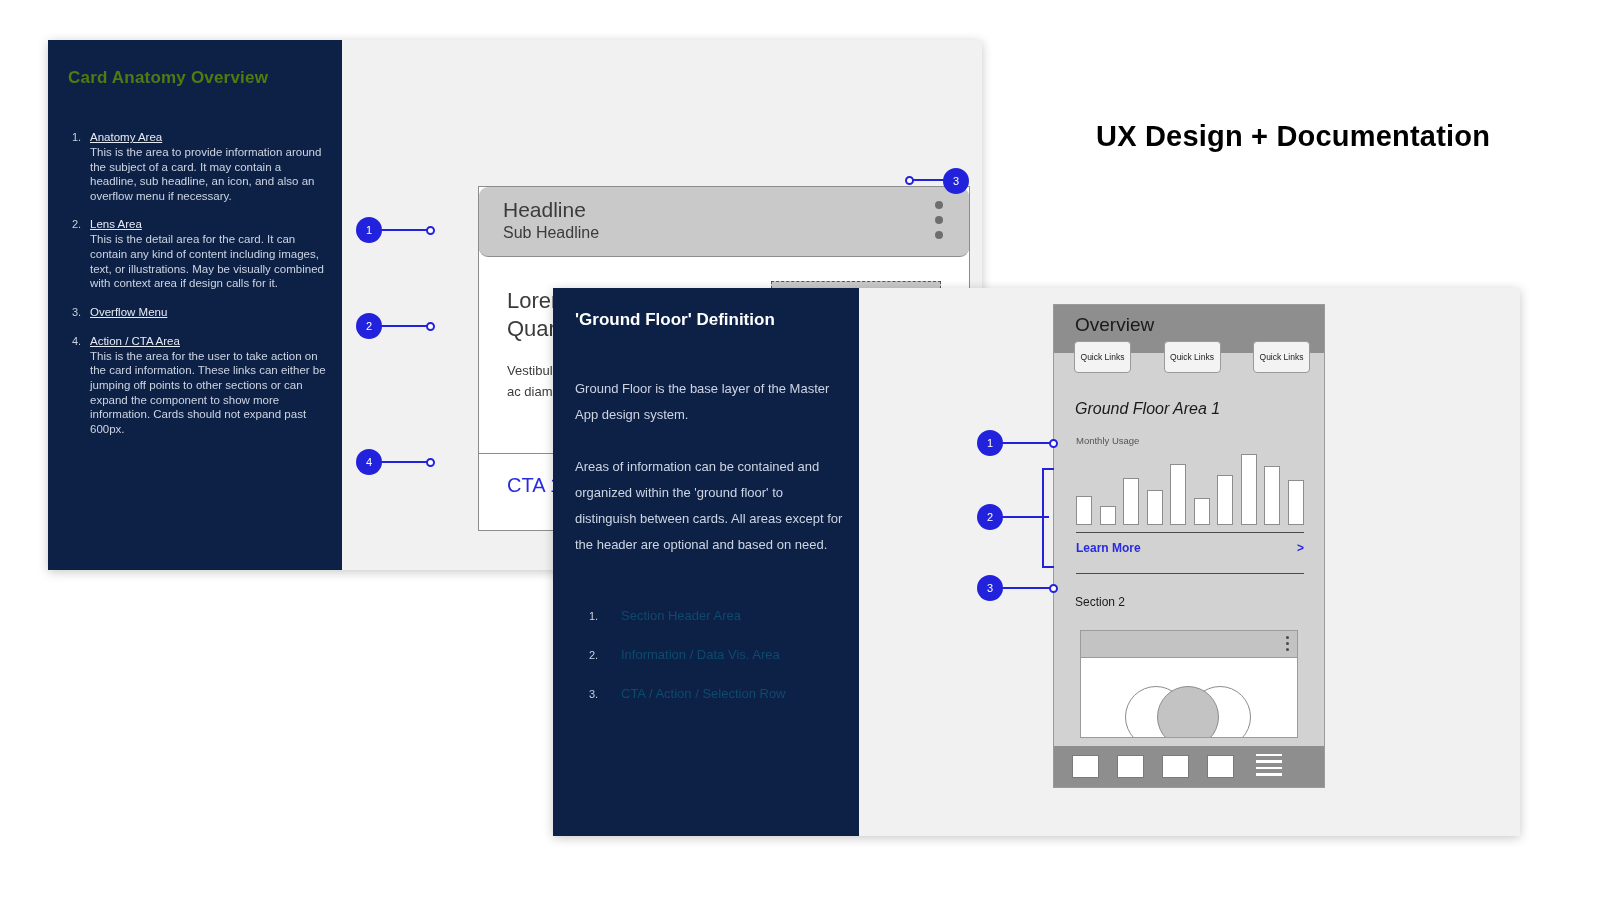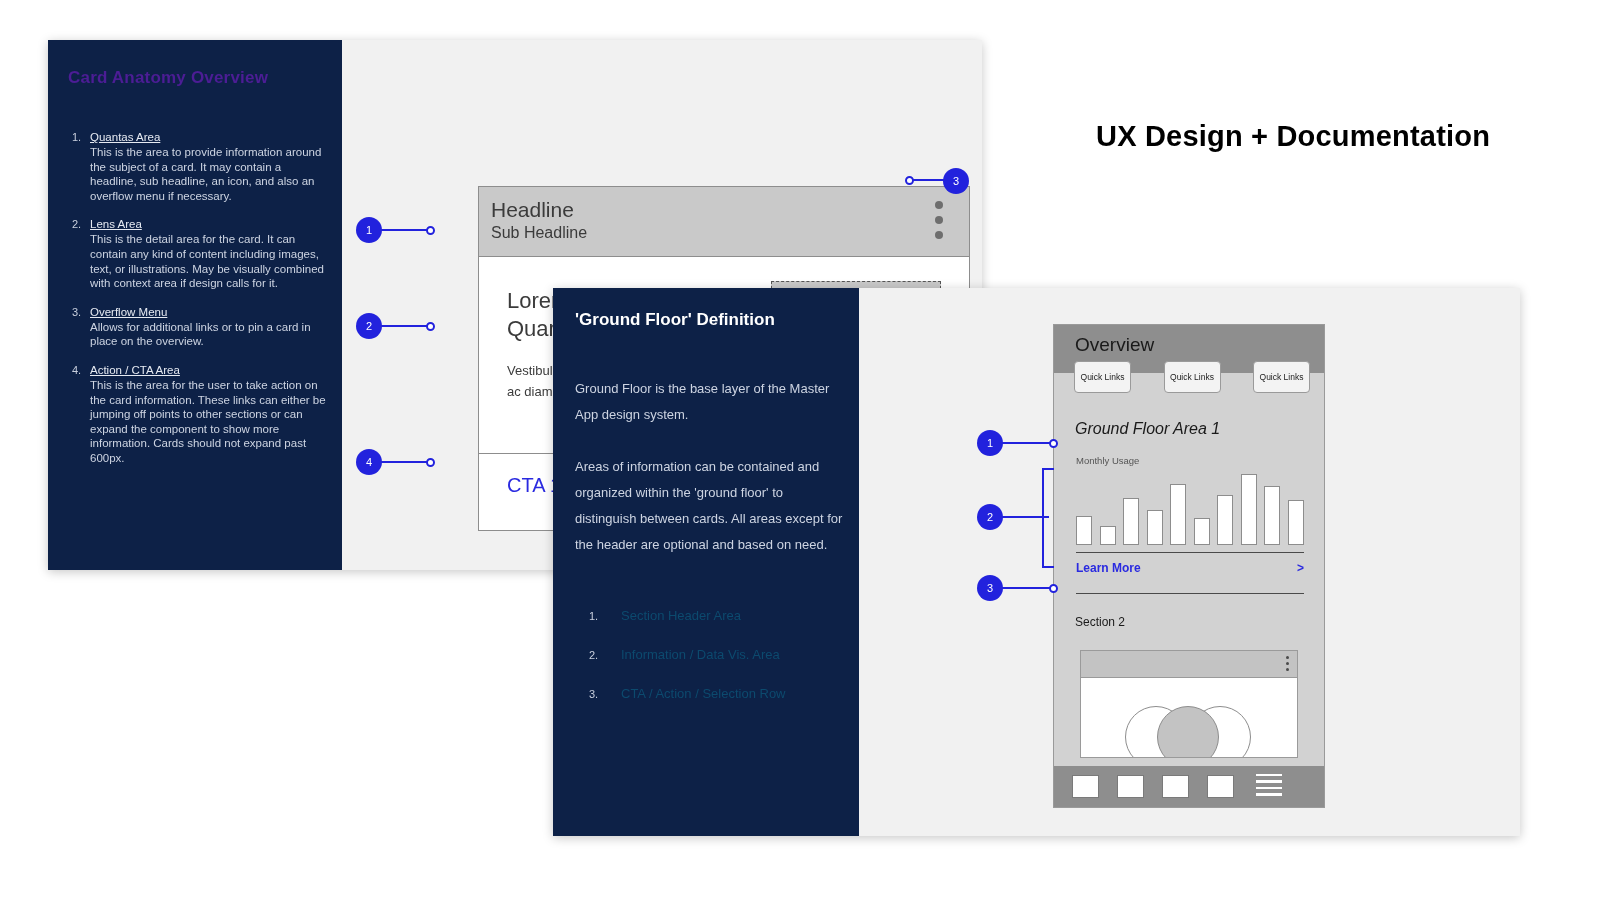--- a/index.html
+++ b/index.html
@@ -12,37 +12,37 @@
 
   
   .slide{position:absolute;background:#f1f1f1;box-shadow:0 2px 10px rgba(0,0,0,.22);}
   .navy{position:absolute;left:0;top:0;height:100%;background:#0d2147;}
 
   
   #slide1{left:48px;top:40px;width:934px;height:530px;}
   #slide1 .navy{width:294px;}
   .s1-title{
     position:absolute;left:20px;top:28px;width:260px;
-    color:#4c1d95;font-size:17px;font-weight:bold;letter-spacing:.2px;
+    color:#4d7c0f;font-size:17px;font-weight:bold;letter-spacing:.2px;
   }
   .s1-list{position:absolute;left:18px;top:90px;width:262px;}
   .s1-item{display:flex;margin-bottom:14px;}
   .s1-num{width:24px;flex:0 0 24px;color:#c8cfdd;font-size:11px;line-height:14px;text-align:left;padding-left:6px;box-sizing:border-box;}
   .s1-body{flex:1;}
   .s1-term{color:#e6eaf2;font-size:11.5px;line-height:15px;text-decoration:underline;display:block;}
   .s1-desc{color:#cdd4e2;font-size:11.5px;line-height:14.6px;display:block;}
 
   
   .card{
     position:absolute;left:430px;top:146px;width:492px;height:345px;
     background:#ffffff;border:1px solid #8d8d8d;box-sizing:border-box;
   }
   .card-header{
     position:relative;height:70px;background:#c9c9c9;border-bottom:1px solid #8d8d8d;
-    box-sizing:border-box;padding:10px 0 0 12px;
+    box-sizing:border-box;padding:10px 0 0 24px;border-radius:9px;
   }
   .card-headline{font-size:21px;color:#3b3b3b;line-height:26px;}
   .card-subheadline{font-size:16px;color:#3b3b3b;line-height:19px;}
   .overflow-dots{position:absolute;right:26px;top:14px;}
   .overflow-dots i{display:block;width:8px;height:8px;border-radius:50%;background:#6e6e6e;margin-bottom:7px;}
   .card-lens{position:relative;height:196px;padding:30px 0 0 28px;box-sizing:border-box;}
   .lens-h1{font-size:22px;color:#3b3b3b;line-height:28px;}
   .lens-p{font-size:13px;color:#3b3b3b;line-height:19px;margin-top:18px;}
   .lens-thumb{position:absolute;right:28px;top:24px;width:170px;height:52px;background:#c9c9c9;border:1px dashed #555;box-sizing:border-box;}
   .card-cta{border-top:1px solid #8d8d8d;height:77px;padding:20px 0 0 28px;box-sizing:border-box;}
@@ -55,21 +55,21 @@
   .s2-p{position:absolute;left:22px;width:268px;color:#cdd4e2;font-size:13px;line-height:26px;}
   #s2p1{top:88px;}
   #s2p2{top:166px;}
   .s2-list{position:absolute;left:36px;top:320px;width:270px;}
   .s2-li{display:flex;margin-bottom:23px;}
   .s2-li .n{width:32px;flex:0 0 32px;color:#c8cfdd;font-size:11px;line-height:16px;}
   .s2-li .t{color:#0c4a6e;font-size:13px;line-height:16px;}
 
   
   .phone{
-    position:absolute;left:500px;top:36px;width:272px;height:484px;
+    position:absolute;left:500px;top:16px;width:272px;height:484px;
     background:#d2d2d2;border:1px solid #9a9a9a;box-sizing:border-box;
   }
   .ph-top{height:48px;background:#8e8e8e;}
   .ph-title{padding:9px 0 0 21px;font-size:19px;color:#1a1a1a;}
   .quicklinks{position:absolute;left:20px;top:36px;width:236px;display:flex;justify-content:space-between;}
   .ql{
     width:57px;height:32px;background:#f3f3f3;border:1px solid #9a9a9a;border-radius:4px;
     display:flex;align-items:center;justify-content:center;text-align:center;
     font-size:8.5px;line-height:10px;color:#222;box-sizing:border-box;
   }
@@ -121,36 +121,35 @@
 
   <div class="slide" id="slide1">
     <div class="navy"></div>
 
     <div class="s1-title">Card Anatomy Overview</div>
 
     <div class="s1-list">
       <div class="s1-item">
         <div class="s1-num">1.</div>
         <div class="s1-body">
-          <span class="s1-term">Quantas Area</span>
+          <span class="s1-term">Anatomy Area</span>
           <span class="s1-desc">This is the area to provide information around the subject of a card. It may contain a headline, sub headline, an icon, and also an overflow menu if necessary.</span>
         </div>
       </div>
       <div class="s1-item">
         <div class="s1-num">2.</div>
         <div class="s1-body">
           <span class="s1-term">Lens Area</span>
           <span class="s1-desc">This is the detail area for the card. It can contain any kind of content including images, text, or illustrations. May be visually combined with context area if design calls for it.</span>
         </div>
       </div>
       <div class="s1-item">
         <div class="s1-num">3.</div>
         <div class="s1-body">
           <span class="s1-term">Overflow Menu</span>
-          <span class="s1-desc">Allows for additional links or to pin a card in place on the overview.</span>
         </div>
       </div>
       <div class="s1-item">
         <div class="s1-num">4.</div>
         <div class="s1-body">
           <span class="s1-term">Action / CTA Area</span>
           <span class="s1-desc">This is the area for the user to take action on the card information. These links can either be jumping off points to other sections or can expand the component to show more information. Cards should not expand past 600px.</span>
         </div>
       </div>
     </div>

